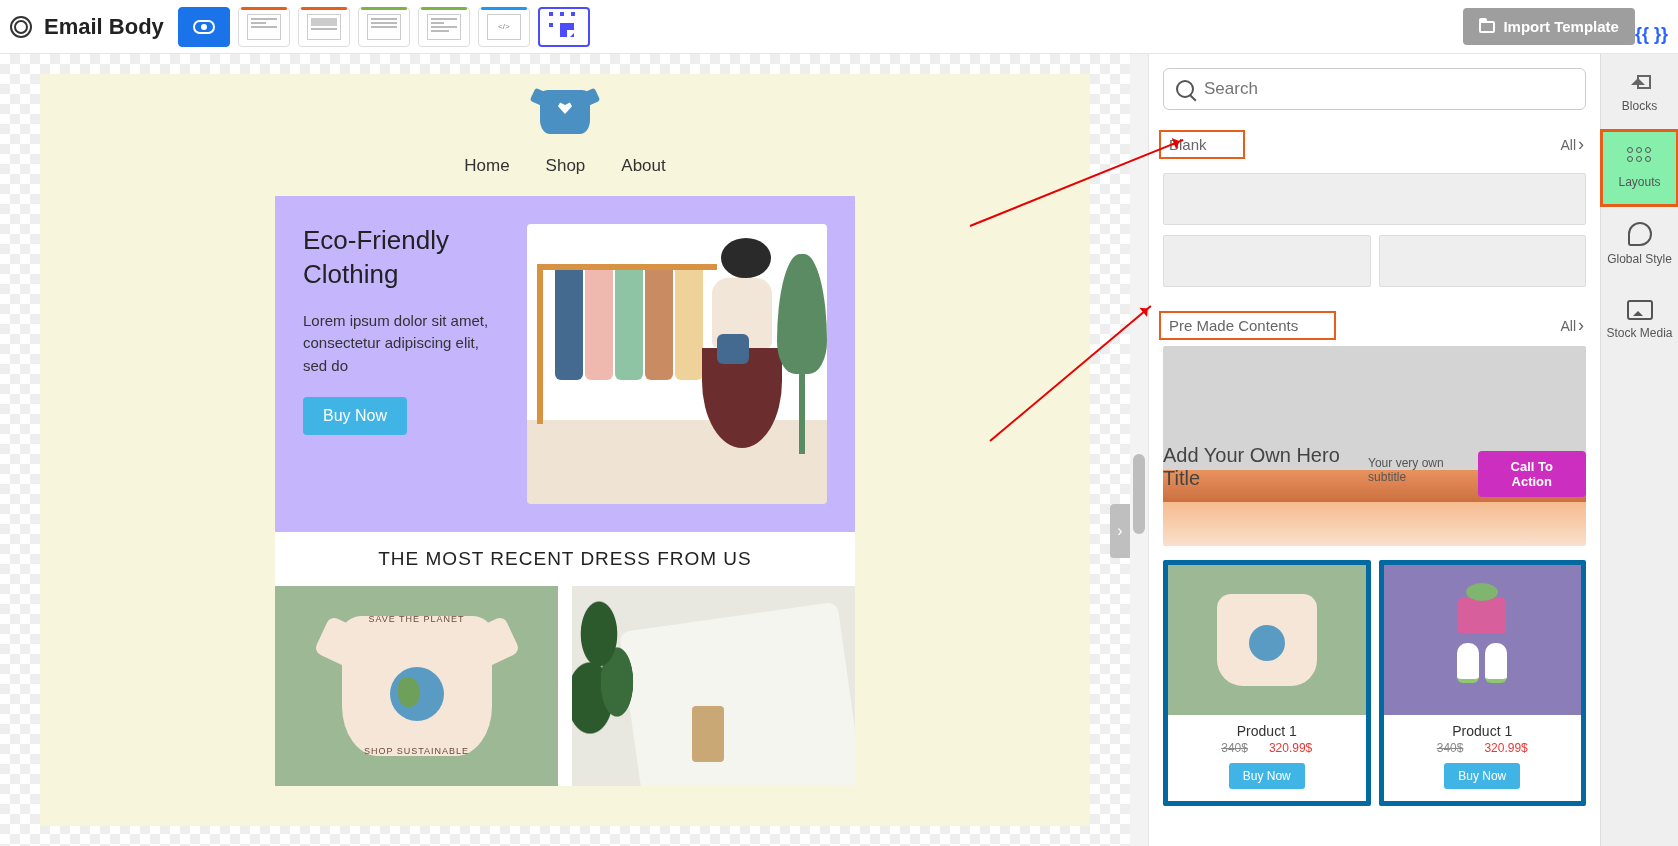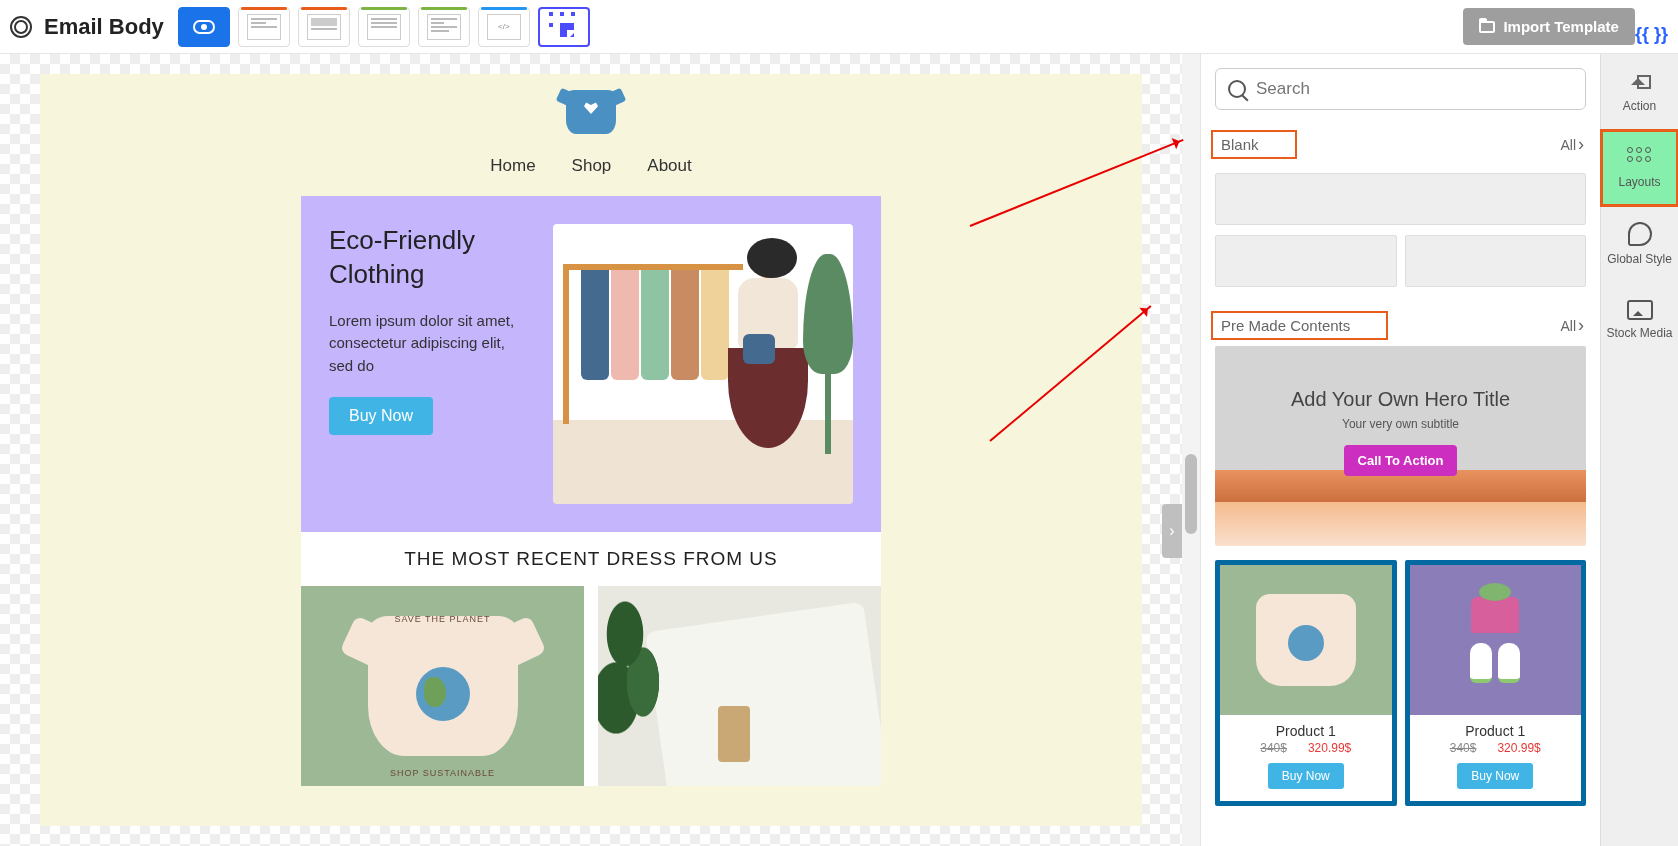--- a/index.html
+++ b/index.html
@@ -66,40 +66,40 @@
 .section-title { background:#fff; width:580px; text-align:center; padding:16px 0; font-size:19px; letter-spacing:1px; color:#222; }
 .product-row { width:580px; display:flex; gap:14px; background:#fff; padding:0; }
 .prod { flex:1; height:200px; background:#9cb894; position:relative; overflow:hidden; }
 .prod.p2 { background:#e8e8e0; }
 .prod .tshirt { position:absolute; left:50%; top:50%; transform:translate(-50%,-50%); width:150px; height:140px; background:#f5e6d8; border-radius:20px 20px 36px 36px / 16px 16px 50px 50px; }
 .prod .tshirt::before,.prod .tshirt::after{content:'';position:absolute;width:40px;height:40px;background:#f5e6d8;top:6px;border-radius:8px;}
 .prod .tshirt::before{left:-22px;transform:rotate(25deg);} .prod .tshirt::after{right:-22px;transform:rotate(-25deg);}
 .prod .globe{position:absolute;left:50%;top:54%;transform:translate(-50%,-50%);width:54px;height:54px;background:#5a9bc4;border-radius:50%;}
 .prod .globe::after{content:'';position:absolute;left:8px;top:10px;width:22px;height:30px;background:#6fa05a;border-radius:40% 60% 50% 50%;}
 .prod .txt1{position:absolute;left:50%;top:28px;transform:translateX(-50%);font-size:9px;color:#6b4a3a;letter-spacing:1px;}
-.prod .txt2{position:absolute;left:50%;bottom:8px;transform:translateX(-50%);font-size:9px;color:#6b4a3a;letter-spacing:1px;margin-top:31px;}
+.prod .txt2{position:absolute;left:50%;bottom:30px;transform:translateX(-50%);font-size:9px;color:#6b4a3a;letter-spacing:1px;margin-top:31px;}
 .prod.p2 .shirt{position:absolute;left:60px;top:30px;width:220px;height:200px;background:#f5f5f0;transform:rotate(-8deg);border-radius:10px;}
 .prod.p2 .leaves{position:absolute;left:0;top:0;width:90px;height:160px;background:radial-gradient(ellipse at 30% 30%,#2d5a2d 20%,transparent 21%),radial-gradient(ellipse at 50% 60%,#3a6b3a 25%,transparent 26%),radial-gradient(ellipse at 20% 70%,#2d5a2d 22%,transparent 23%);}
 .prod.p2 .tag{position:absolute;left:120px;top:120px;width:32px;height:56px;background:#c9a876;border-radius:4px;}
 
 
-.right-panel { width:400px; background:#fff; border-left:1px solid #e5e5e5; padding:14px; overflow-y:auto; }
+.right-panel { width:452px; background:#fff; border-left:1px solid #e5e5e5; padding:14px; overflow-y:auto; }
 .search-box { border:1px solid #ccc; border-radius:6px; height:42px; display:flex; align-items:center; padding:0 12px; gap:10px; margin-bottom:14px; }
 .search-box input { border:none; outline:none; font-size:17px; flex:1; }
 .search-icon { width:18px; height:18px; border:2px solid #555; border-radius:50%; position:relative; }
 .search-icon::after{ content:''; position:absolute; width:8px; height:2px; background:#555; bottom:-3px; right:-5px; transform:rotate(45deg);}
 .section-header { display:flex; justify-content:space-between; align-items:center; padding:6px 2px; font-size:15px; color:#666; }
 .section-header .boxed { border:2px solid #e85d1a; padding:4px 36px 4px 8px; margin-left:-6px; }
 .all-link { display:flex; align-items:center; gap:2px; font-size:14px; color:#666; cursor:pointer; }
 .all-link::after{ content:'›'; font-size:18px; }
 .blank-layouts { display:flex; flex-direction:column; gap:10px; margin:8px 0 18px; }
 .blank-row { height:52px; display:flex; gap:8px; }
 .blank-cell { flex:1; background:#eeeeee; border:1px solid #ddd; border-radius:2px; }
 
-.hero-preview { height:200px; background:linear-gradient(to bottom,#d4d4d4 0%,#d4d4d4 62%,#e8935f 62%,#cc6f3f 78%,#f5bb8e 78%,#fae0cd 100%); border-radius:2px; display:flex; flex-direction:column; align-items:center; padding-top:42px; color:#fff; margin-bottom:14px; }
+.hero-preview { height:200px; background:linear-gradient(to bottom,#d4d4d4 0%,#d4d4d4 62%,#e8935f 62%,#cc6f3f 78%,#f5bb8e 78%,#fae0cd 100%); border-radius:2px; display:flex; align-items:center; padding-top:42px; color:#fff; margin-bottom:14px; }
 .hero-preview h3 { font-size:20px; font-weight:500; color:#444; }
 .hero-preview .sub { font-size:12px; color:#555; margin-top:6px; }
 .hero-preview .cta { background:#cc2fbf; color:#fff; border:none; padding:8px 14px; font-size:13px; font-weight:600; border-radius:4px; margin-top:14px; }
 
 .prods-preview { display:flex; gap:8px; }
 .pv { flex:1; border:5px solid #0369a1; border-radius:2px; overflow:hidden; }
 .pv .thumb { height:150px; }
 .pv .thumb.g { background:#9cb894; position:relative; }
 .pv .thumb.g .tshirt{ position:absolute;left:50%;top:50%;transform:translate(-50%,-50%);width:100px;height:92px;background:#f5e6d8;border-radius:14px 14px 26px 26px;}
 .pv .thumb.g .globe{position:absolute;left:50%;top:52%;transform:translate(-50%,-50%);width:36px;height:36px;background:#5a9bc4;border-radius:50%;}
@@ -322,21 +322,21 @@
           <div class="price"><span class="old">340$</span><span class="new">320.99$</span></div>
           <button class="buy">Buy Now</button>
         </div>
       </div>
     </div>
   </div>
 
   <div class="rail">
     <div class="rail-item">
       <div class="rail-ic ic-blocks"></div>
-      <span>Action</span>
+      <span>Blocks</span>
     </div>
     <div class="rail-item active highlighted">
       <div class="rail-ic ic-layouts">
           <span></span>
           <span></span>
           <span></span>
           <span></span>
           <span></span>
           <span></span>
         </div>

